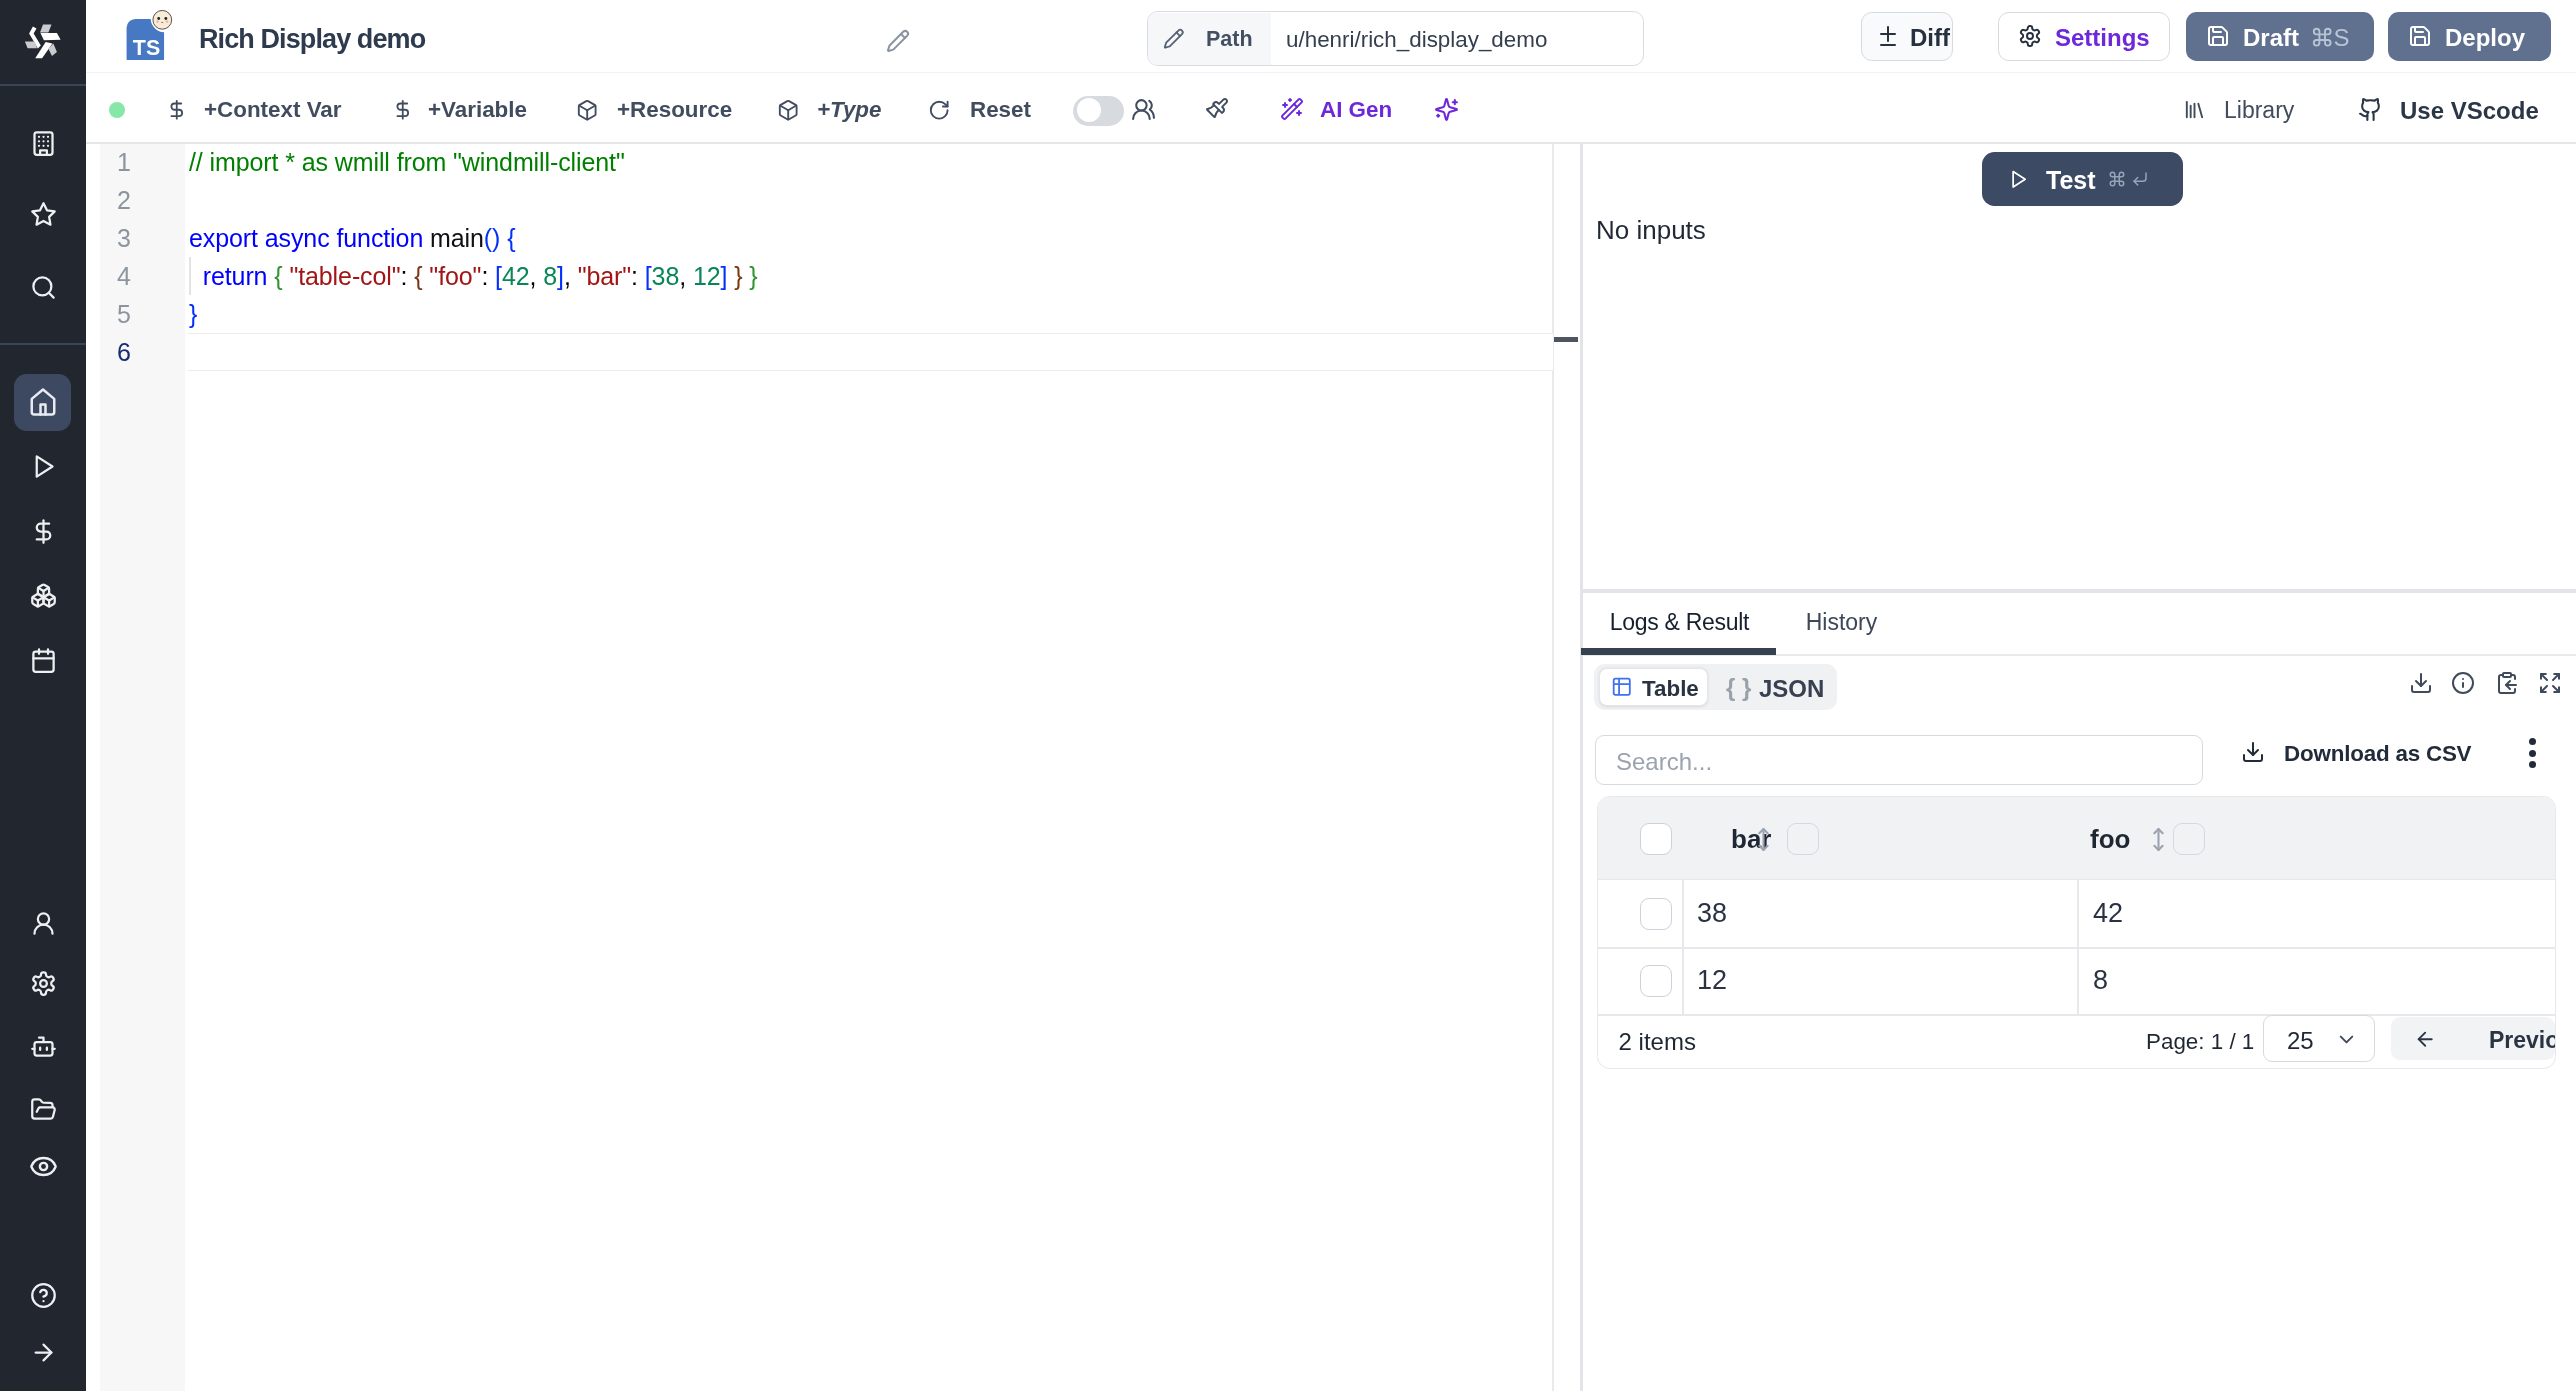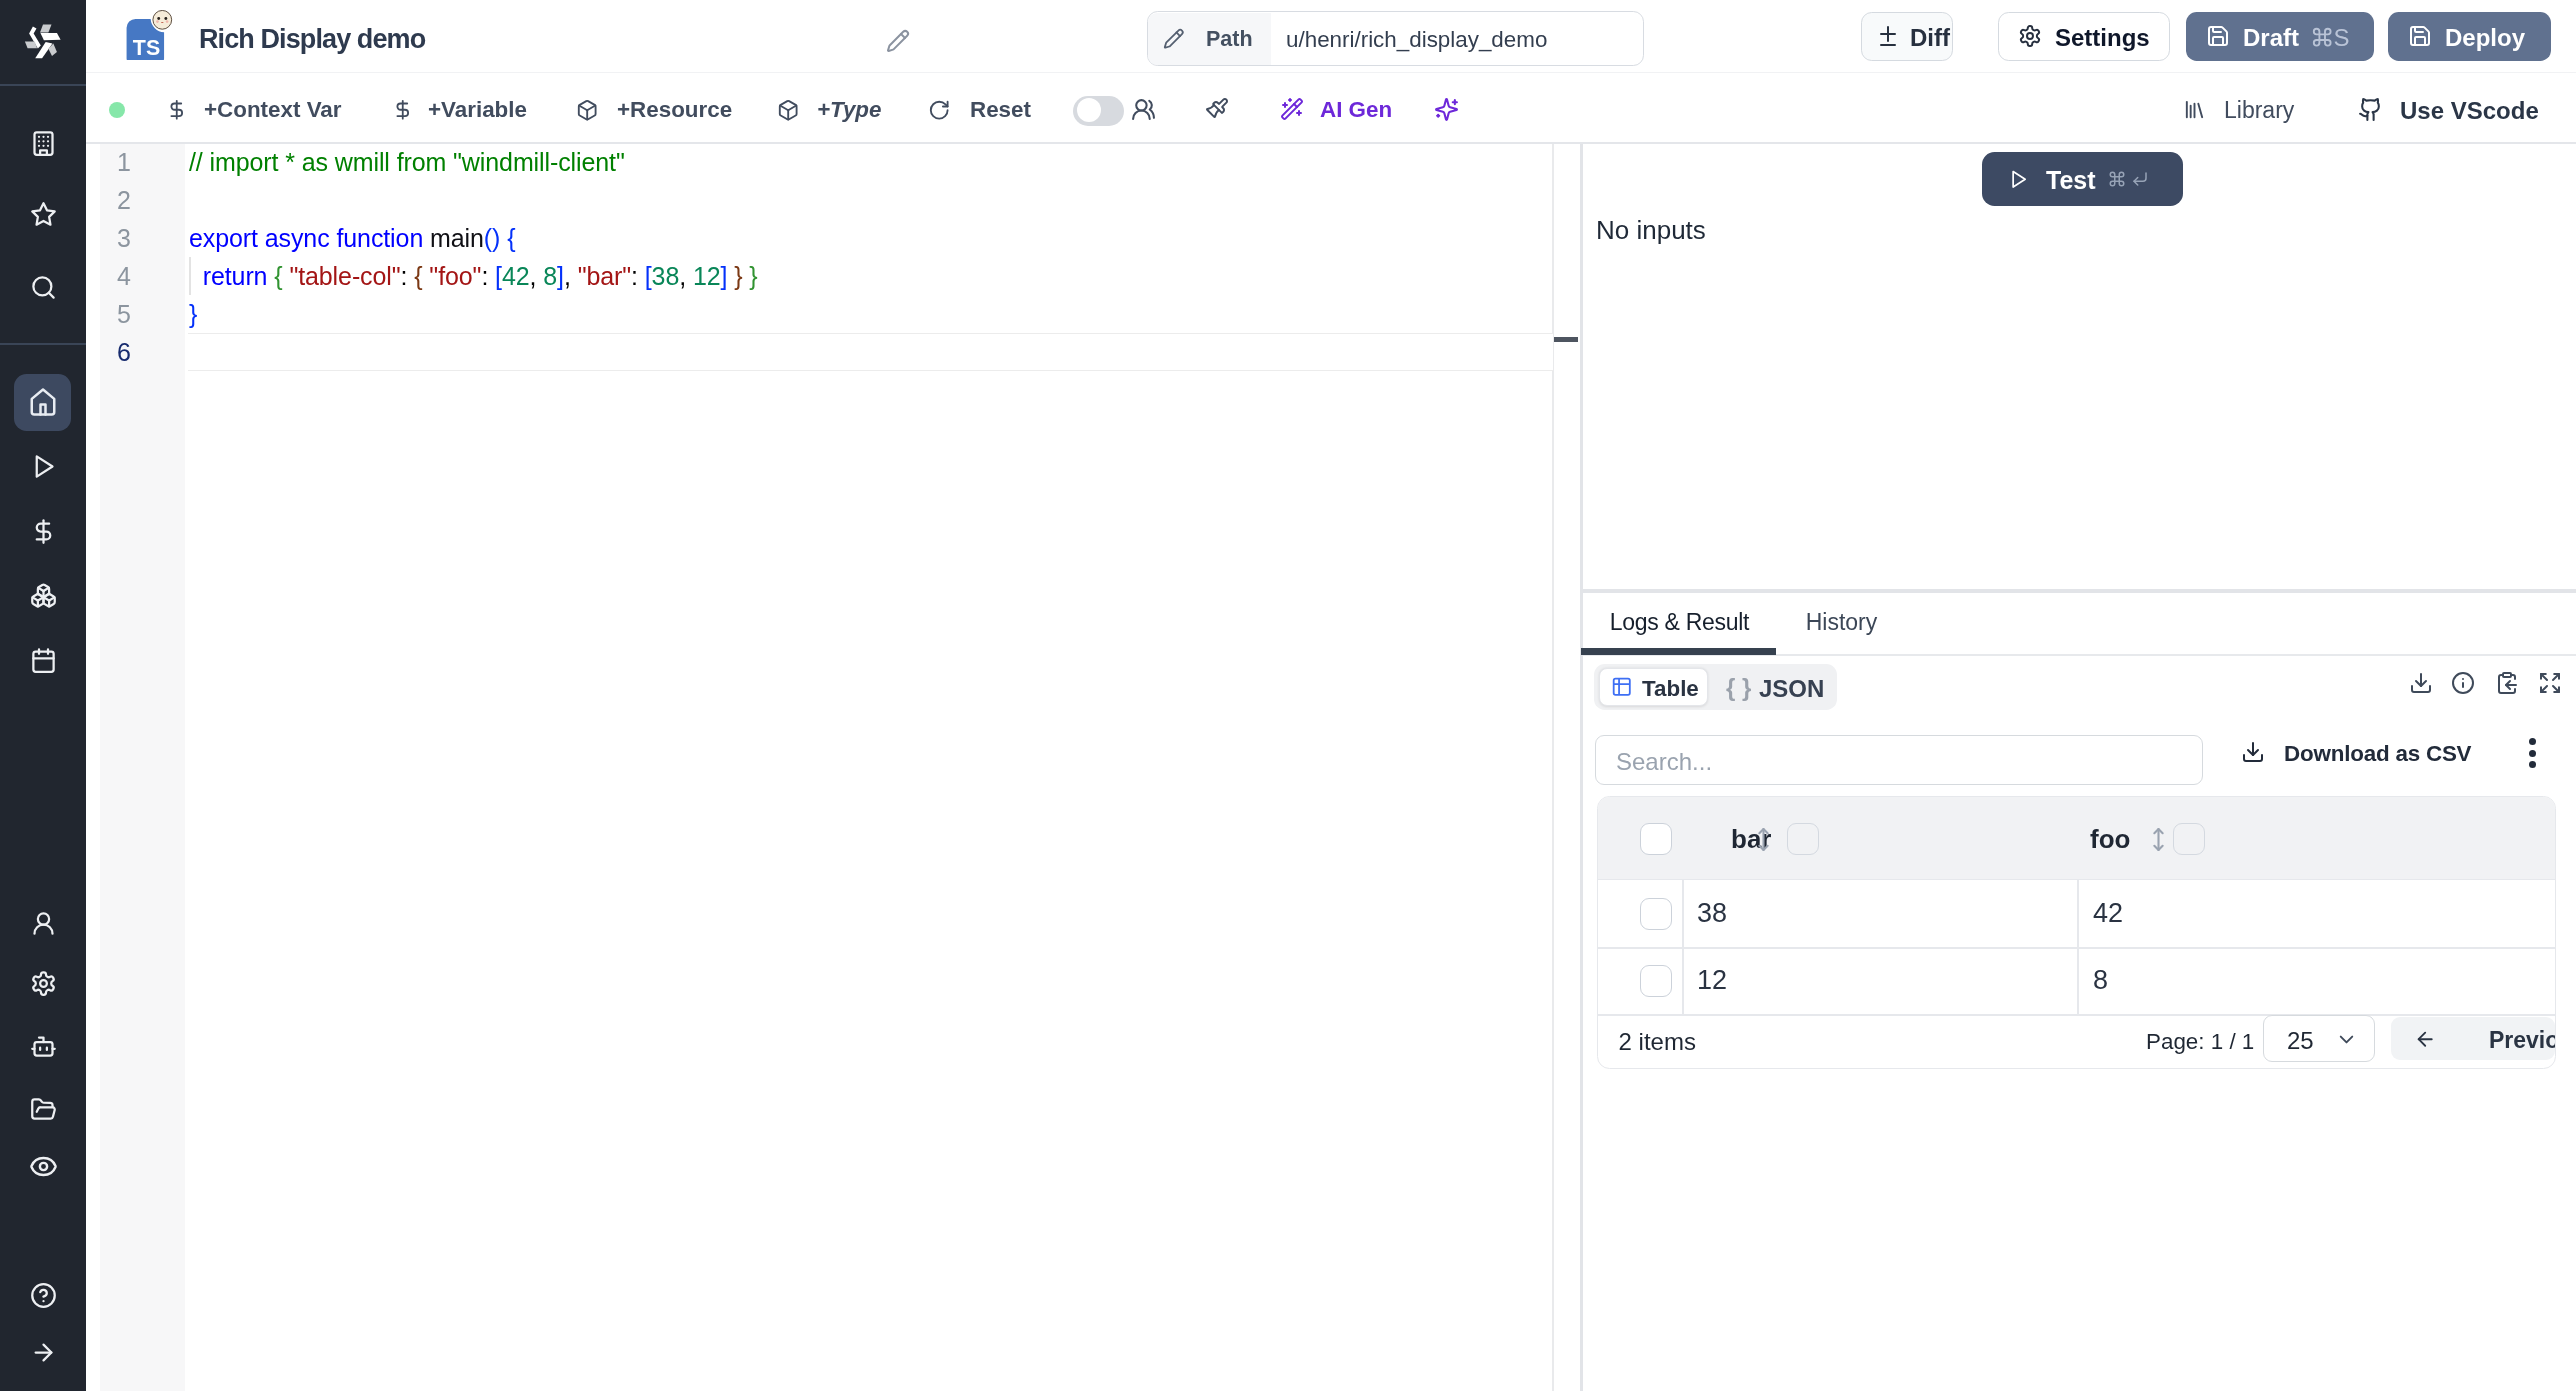--- a/index.html
+++ b/index.html
@@ -149,21 +149,21 @@
       <path d="M5 10h14"></path>
       <path d="M5 21h14"></path>
     </svg>
   <div class="abs" style="left:1910px;top:24px;font-size:24px;font-weight:600;color:#27303f;text-align:right;">Diff</div>
 
   <div class="abs" style="left:1998px;top:11.6px;width:172px;height:49px;border:1.8px solid #d5dae0;border-radius:10.7px;background:#fff;"></div>
   <svg class="ic" style="left:2018px;top:24px" width="24" height="24" viewBox="0 0 24 24" fill="none" stroke="#27303f" stroke-width="2" stroke-linecap="round" stroke-linejoin="round">
       <path d="M12.22 2h-.44a2 2 0 0 0-2 2v.18a2 2 0 0 1-1 1.73l-.43.25a2 2 0 0 1-2 0l-.15-.08a2 2 0 0 0-2.73.73l-.22.38a2 2 0 0 0 .73 2.73l.15.1a2 2 0 0 1 1 1.72v.51a2 2 0 0 1-1 1.74l-.15.09a2 2 0 0 0-.73 2.73l.22.38a2 2 0 0 0 2.73.73l.15-.08a2 2 0 0 1 2 0l.43.25a2 2 0 0 1 1 1.73V20a2 2 0 0 0 2 2h.44a2 2 0 0 0 2-2v-.18a2 2 0 0 1 1-1.73l.43-.25a2 2 0 0 1 2 0l.15.08a2 2 0 0 0 2.73-.73l.22-.39a2 2 0 0 0-.73-2.73l-.15-.08a2 2 0 0 1-1-1.74v-.5a2 2 0 0 1 1-1.74l.15-.09a2 2 0 0 0 .73-2.73l-.22-.38a2 2 0 0 0-2.73-.73l-.15.08a2 2 0 0 1-2 0l-.43-.25a2 2 0 0 1-1-1.73V4a2 2 0 0 0-2-2z"></path>
       <circle cx="12" cy="12" r="3"></circle>
     </svg>
-  <div class="abs" style="left:2055px;top:24px;font-size:24px;font-weight:600;color:#0f172a;">Settings</div>
+  <div class="abs" style="left:2055px;top:24px;font-size:24px;font-weight:600;color:#6d28d9;">Settings</div>
 
   <div class="abs" style="left:2186px;top:11.6px;width:188px;height:49px;border-radius:10.7px;background:#60718f;"></div>
   <svg class="ic" style="left:2206px;top:24px" width="24" height="24" viewBox="0 0 24 24" fill="none" stroke="#fff" stroke-width="2" stroke-linecap="round" stroke-linejoin="round">
       <path d="M15.2 3a2 2 0 0 1 1.4.6l3.8 3.8a2 2 0 0 1 .6 1.4V19a2 2 0 0 1-2 2H5a2 2 0 0 1-2-2V5a2 2 0 0 1 2-2z"></path>
       <path d="M17 21v-7a1 1 0 0 0-1-1H8a1 1 0 0 0-1 1v7"></path>
       <path d="M7 3v4a1 1 0 0 0 1 1h7"></path>
     </svg>
   <div class="abs" style="left:2243px;top:24px;font-size:24px;font-weight:700;color:#fff;">Draft</div>
   <div class="abs" style="left:2311px;top:24px;font-size:24px;color:#b9c3d6;"><svg style="vertical-align:-2.7px" width="22.4" height="22.4" viewBox="0 0 24 24" fill="none" stroke="#b9c3d6" stroke-width="2" stroke-linecap="round" stroke-linejoin="round">
         <path d="M15 6v12a3 3 0 1 0 3-3H6a3 3 0 1 0 3 3V6a3 3 0 1 0-3 3h12a3 3 0 1 0-3-3"></path>

